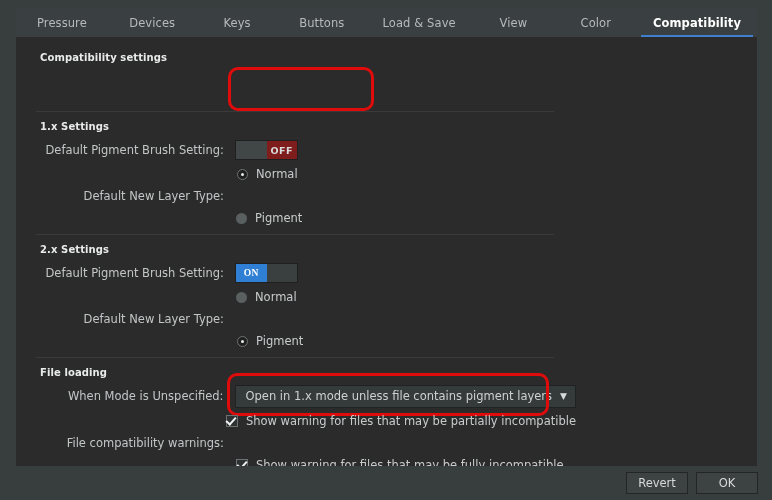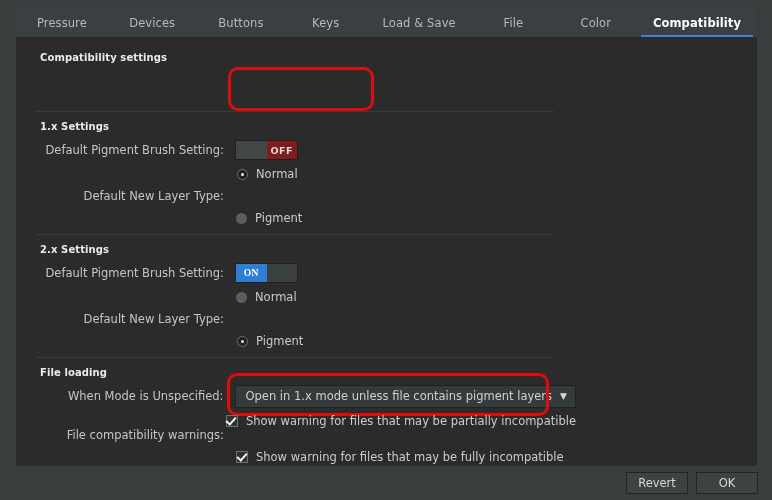--- a/index.html
+++ b/index.html
@@ -293,31 +293,31 @@
 
   <div class="dialog-panel">
 
     <div class="tabbar">
       <div class="tab" style="width:92px">
           <span>Pressure</span>
         </div>
       <div class="tab" style="width:88px">
           <span>Devices</span>
         </div>
+      <div class="tab" style="width:78px">
+          <span>Keys</span>
+        </div>
       <div class="tab" style="width:88px">
           <span>Buttons</span>
         </div>
-      <div class="tab" style="width:78px">
-          <span>Keys</span>
-        </div>
       <div class="tab" style="width:110px">
           <span>Load &amp; Save</span>
         </div>
       <div class="tab" style="width:80px">
-          <span>File</span>
+          <span>View</span>
         </div>
       <div class="tab" style="width:80px">
           <span>Color</span>
         </div>
       <div class="tab active" style="width:128px">
           <span>Compatibility</span>
         </div>
     </div>
 
     <div class="content">
@@ -404,21 +404,21 @@
         <div class="hl" style="left:191px; top:335px; width:322px; height:43px;"></div>
 
         <div style="position:absolute; left:0px; top:376px; width:540px;">
           <div style="display:flex; align-items:center;">
             <div style="width:196px;"></div>
             <div class="check-item" style="margin-left:4px;padding-left:12px;">
               <span class="check-box on"></span>
               <span class="check-label">Show warning for files that may be partially incompatible</span>
             </div>
           </div>
-          <div style="display:flex; align-items:flex-end; ">
+          <div style="display:flex; align-items:flex-end; margin-top:8px;">
             <div class="row-label" style="width:196px;">File compatibility warnings:</div>
           </div>
           <div style="display:flex; align-items:flex-end; margin-top:-8px;">
             <div style="width:196px;"></div>
             <div class="check-item" style="margin-left:4px; margin-top:16px;">
               <span class="check-box on"></span>
               <span class="check-label">Show warning for files that may be fully incompatible</span>
             </div>
           </div>
         </div>

